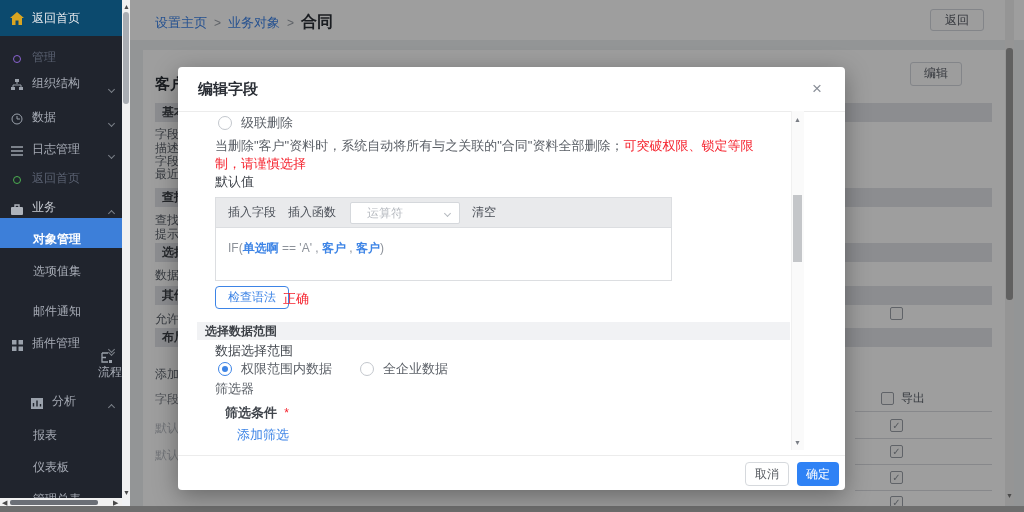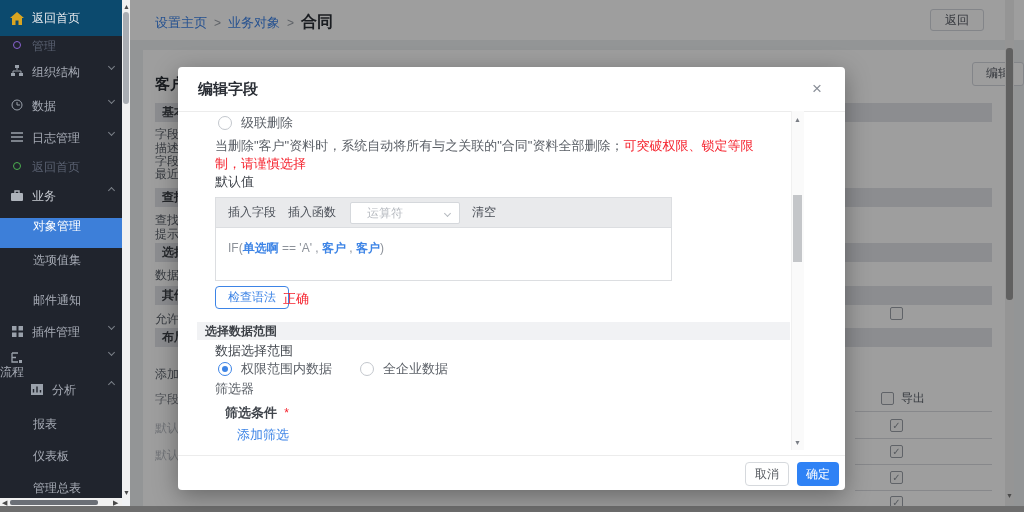--- a/index.html
+++ b/index.html
@@ -4,23 +4,23 @@
 <style>
   * { margin:0; padding:0; box-sizing:border-box; }
   html,body { width:1024px; height:512px; overflow:hidden; }
   body { font-family:"Liberation Sans","DejaVu Sans",sans-serif; font-size:12px; color:#333; background:#fff; }
   .abs { position:absolute; }
   #stage { position:relative; width:1024px; height:512px; background:#f0f2f5; overflow:hidden; }
 
   
   #sidebar { left:0; top:0; width:122px; height:512px; background:#20242d; z-index:60; }
   .sb-home { left:0; top:0; width:122px; height:36px; background:#0c4a6e; color:#e8eaee; display:flex; align-items:center; font-size:12px; }
-  .sb-item { left:0; width:122px; height:28px; color:#a6abb5; display:flex; align-items:flex-start; font-size:12px; cursor:pointer; }
+  .sb-item { left:0; width:122px; height:28px; color:#a6abb5; display:flex; align-items:flex-end; font-size:12px; cursor:pointer; }
   .sb-item.dim { color:#596070; }
-  .sb-item.active { background:#3d7fd9; color:#ffffff; height:30px; }
+  .sb-item.active { background:#3d7fd9; color:#ffffff; height:30px;font-weight:bold; }
   .sb-ico { width:14px; height:14px; margin-left:10px; margin-right:8px; display:flex; align-items:center; justify-content:center; flex:none; }
   .sb-indent { margin-left:33px; }
   .chev { position:absolute; right:8px; width:5px; height:5px; border-right:1px solid #7a8088; border-bottom:1px solid #7a8088; }
   .chev.down { transform:rotate(45deg); }
   .chev.up { transform:rotate(-135deg); }
   .ring { width:8px; height:8px; border-radius:50%; border:1.5px solid #8a63d2; }
   .ring.green { border-color:#4caf50; }
 
   
   #sb-vscroll { left:122px; top:0; width:8px; height:500px; background:#f1f1f1; z-index:61; }
@@ -95,21 +95,21 @@
 
   <div id="crumbbar" class="abs">
     <div class="abs" style="left:25px;top:12px;">
       <span class="crumb-link">设置主页</span><span class="crumb-sep">&gt;</span><span class="crumb-link">业务对象</span><span class="crumb-sep">&gt;</span><span class="crumb-cur">合同</span>
     </div>
     <div class="abs btn-ghost" style="left:800px;top:9px;width:54px;height:22px;line-height:20px;">返回</div>
   </div>
 
   <div id="card" class="abs"></div>
   <div class="abs" style="left:155px;top:75px;font-size:15px;font-weight:bold;color:#2b2f36;">客户2</div>
-  <div class="abs btn-ghost" style="left:972px;top:62px;width:52px;height:24px;line-height:20px;">编辑</div>
+  <div class="abs btn-ghost" style="left:910px;top:62px;width:52px;height:24px;line-height:20px;">编辑</div>
 
   <div class="abs sec-bar" style="top:103px;">基本信息</div>
   <div class="abs sec-bar" style="top:188px;">查找信息</div>
   <div class="abs sec-bar" style="top:243px;">选择数据</div>
   <div class="abs sec-bar" style="top:286px;">其他信息</div>
   <div class="abs sec-bar" style="top:328px;">布局&amp;权限</div>
 
   <div class="abs bg-label" style="top:126px;">字段名称</div>
   <div class="abs bg-label" style="top:140px;">描述</div>
   <div class="abs bg-label" style="top:153px;">字段类型</div>

